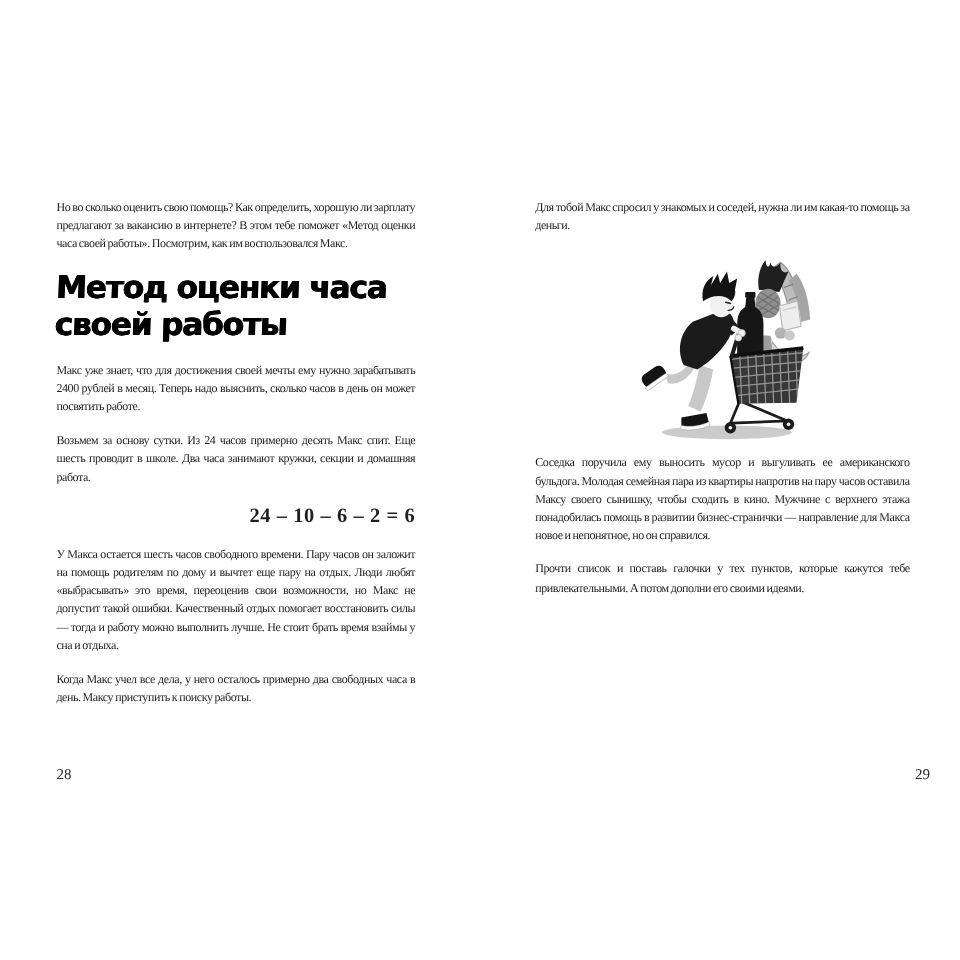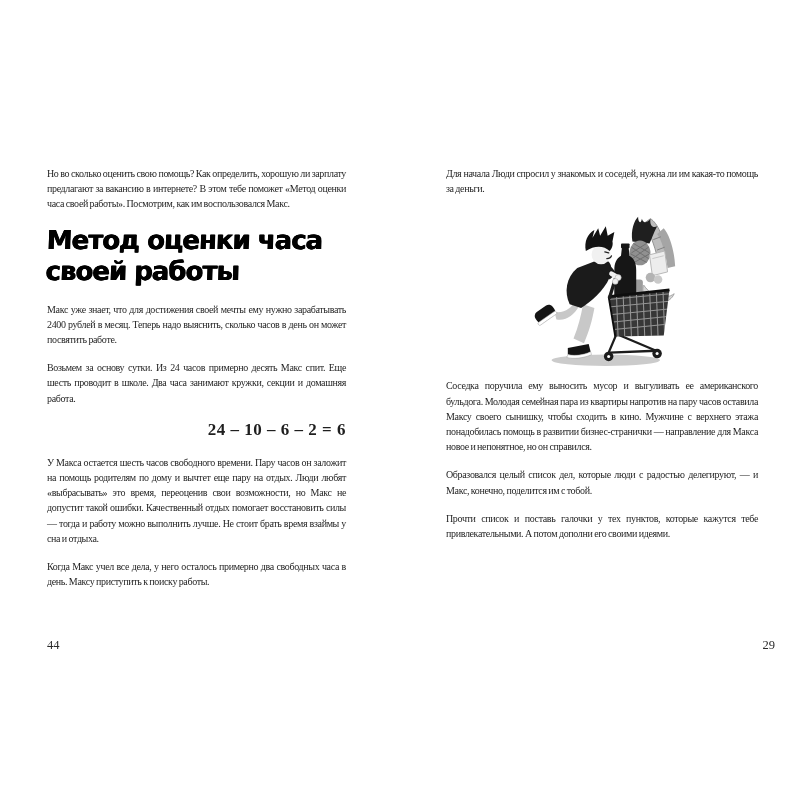--- a/index.html
+++ b/index.html
@@ -57,21 +57,21 @@
   <p>Макс уже знает, что для достижения своей мечты ему нужно зарабатывать 2400 рублей в месяц. Теперь надо выяснить, сколько часов в день он может посвятить работе.</p>
   <p>Возьмем за основу сутки. Из 24 часов примерно десять Макс спит. Еще шесть проводит в школе. Два часа занимают кружки, секции и домашняя работа.</p>
 
   <div class="formula">24 – 10 – 6 – 2 = 6</div>
 
   <p>У Макса остается шесть часов свободного времени. Пару часов он заложит на помощь родителям по дому и вычтет еще пару на отдых. Люди любят «выбрасывать» это время, переоценив свои возможности, но Макс не допустит такой ошибки. Качественный отдых помогает восстановить силы — тогда и работу можно выполнить лучше. Не стоит брать время взаймы у сна и отдыха.</p>
   <p>Когда Макс учел все дела, у него осталось примерно два свободных часа в день. Максу приступить к поиску работы.</p>
 </div>
 
 <div class="page page-right">
-  <p>Для начала Люди спросил у знакомых и соседей, нужна ли им какая-то помощь за деньги.</p>
+  <p>Для тобой Макс спросил у знакомых и соседей, нужна ли им какая-то помощь за деньги.</p>
 
   <svg class="illustration" viewBox="0 0 160 168" xmlns="http://www.w3.org/2000/svg" aria-hidden="true">
 
     <ellipse cx="84" cy="159" rx="57" ry="6" fill="#cbcbcb"></ellipse>
 
     <g stroke="#1c1c1c" stroke-width="2.4" fill="none" stroke-linecap="round">
       <path d="M95,132 L87,151"></path>
       <path d="M99,133 L137,149"></path>
       <path d="M88,151 L137,149"></path>
     </g>
@@ -149,18 +149,17 @@
       <circle cx="97" cy="72" r="3.2" fill="#efefef" stroke="#aaaaaa" stroke-width="0.6"></circle>
       <circle cx="94" cy="76" r="3" fill="#efefef" stroke="#aaaaaa" stroke-width="0.6"></circle>
       <circle cx="79" cy="48" r="10" fill="#f1f1f1"></circle>
       <path d="M63,44 C61,34 65,26 72,22 L70,30 L76,20 L78,28 L84,18 L86,28 L93,24 L91,34 C92,38 90,42 88,44 C82,38 72,38 63,44 Z" fill="#131313"></path>
       <path d="M83,45 L87,46" stroke="#222222" stroke-width="1.4" stroke-linecap="round"></path>
       <path d="M85,52 q4,0 5,-3" stroke="#222222" stroke-width="1.2" fill="none" stroke-linecap="round"></path>
     </g>
   </svg>
 
   <p>Соседка поручила ему выносить мусор и выгуливать ее американского бульдога. Молодая семейная пара из квартиры напротив на пару часов оставила Максу своего сынишку, чтобы сходить в кино. Мужчине с верхнего этажа понадобилась помощь в развитии бизнес-странички — направление для Макса новое и непонятное, но он справился.</p>
-  <p>Образовался целый список дел, которые люди с радостью делегируют, — и Макс, конечно, поделится им с тобой.</p>
   <p>Прочти список и поставь галочки у тех пунктов, которые кажутся тебе привлекательными. А потом дополни его своими идеями.</p>
 </div>
 
-<div class="page-number page-number-left">44</div>
+<div class="page-number page-number-left">28</div>
 <div class="page-number page-number-right">29</div>
 
 </body></html>

